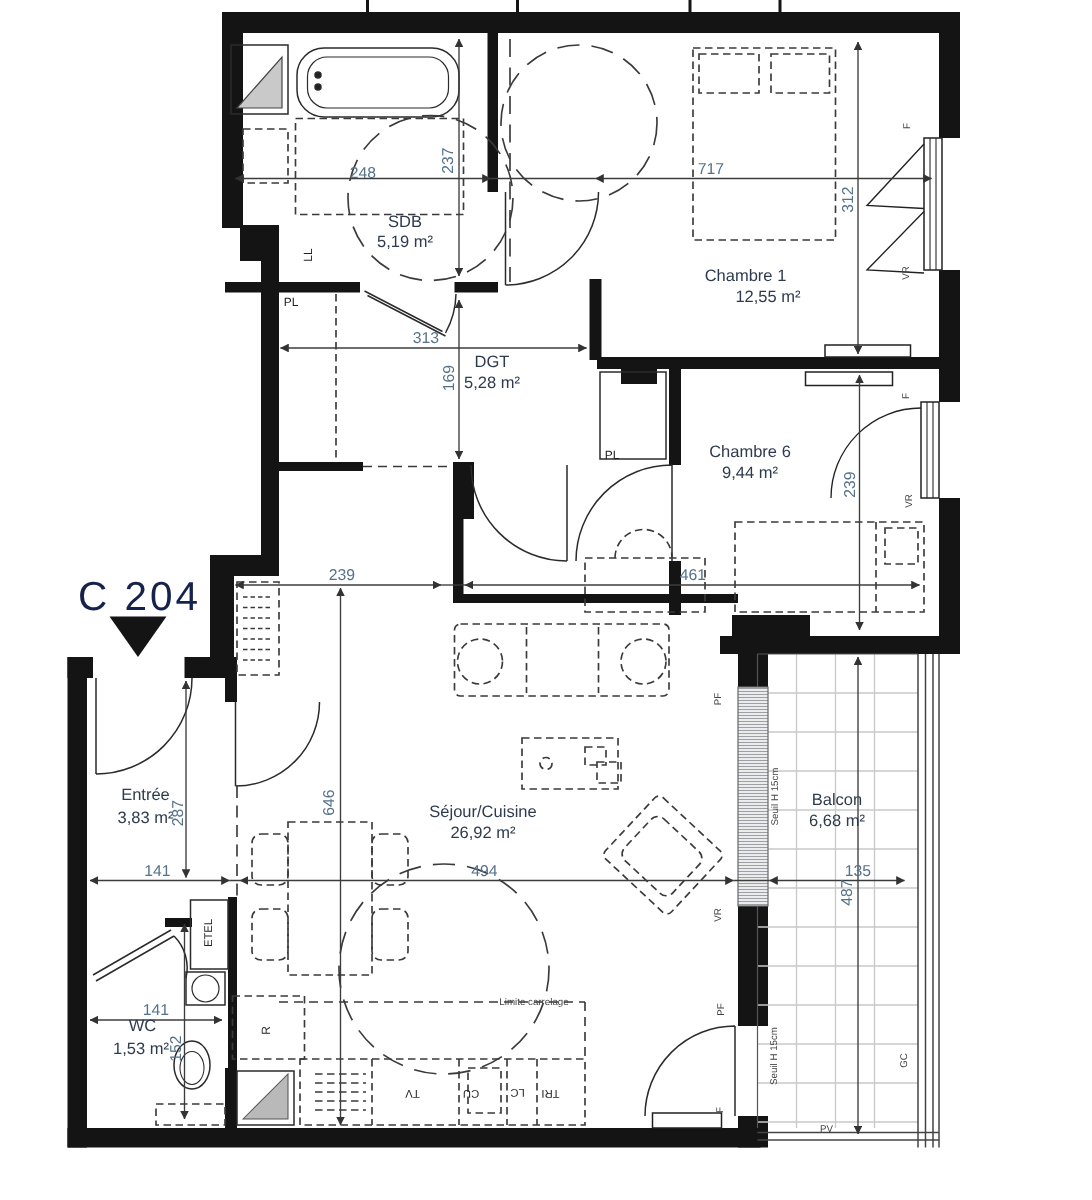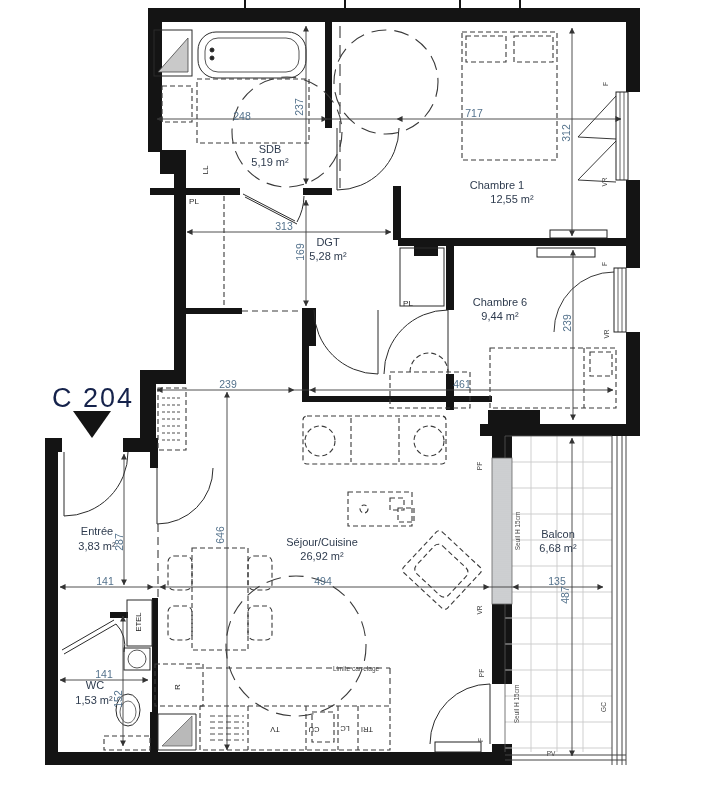--- a/index.html
+++ b/index.html
@@ -227,21 +227,21 @@
 <div class="lbl dim v" style="left:566px;top:133px">312</div>
 <div class="lbl dim" style="left:284px;top:226px">313</div>
 <div class="lbl dim v" style="left:300px;top:252px">169</div>
 <div class="lbl dim" style="left:228px;top:384px">239</div>
 <div class="lbl dim" style="left:462px;top:384px">461</div>
 <div class="lbl dim v" style="left:567px;top:323px">239</div>
 <div class="lbl dim v" style="left:119px;top:542px">287</div>
 <div class="lbl dim v" style="left:220px;top:535px">646</div>
 <div class="lbl dim" style="left:105px;top:581px">141</div>
 <div class="lbl dim" style="left:323px;top:581px">494</div>
-<div class="lbl dim" style="left:557px;top:581px">135</div>
+<div class="lbl dim" style="left:572px;top:581px">135</div>
 <div class="lbl dim v" style="left:565px;top:595px">487</div>
 <div class="lbl dim" style="left:104px;top:674px">141</div>
 <div class="lbl dim v" style="left:118px;top:699px">152</div>
 
 <div class="lbl small v" style="left:206px;top:170px">LL</div>
 <div class="lbl small" style="left:194px;top:202px">PL</div>
 <div class="lbl small" style="left:408px;top:304px">PL</div>
 <div class="lbl s75 v" style="left:139px;top:622px">ETEL</div>
 <div class="lbl small v" style="left:178px;top:687px">R</div>
 <div class="lbl s75 r180" style="left:275px;top:729px">TV</div>

